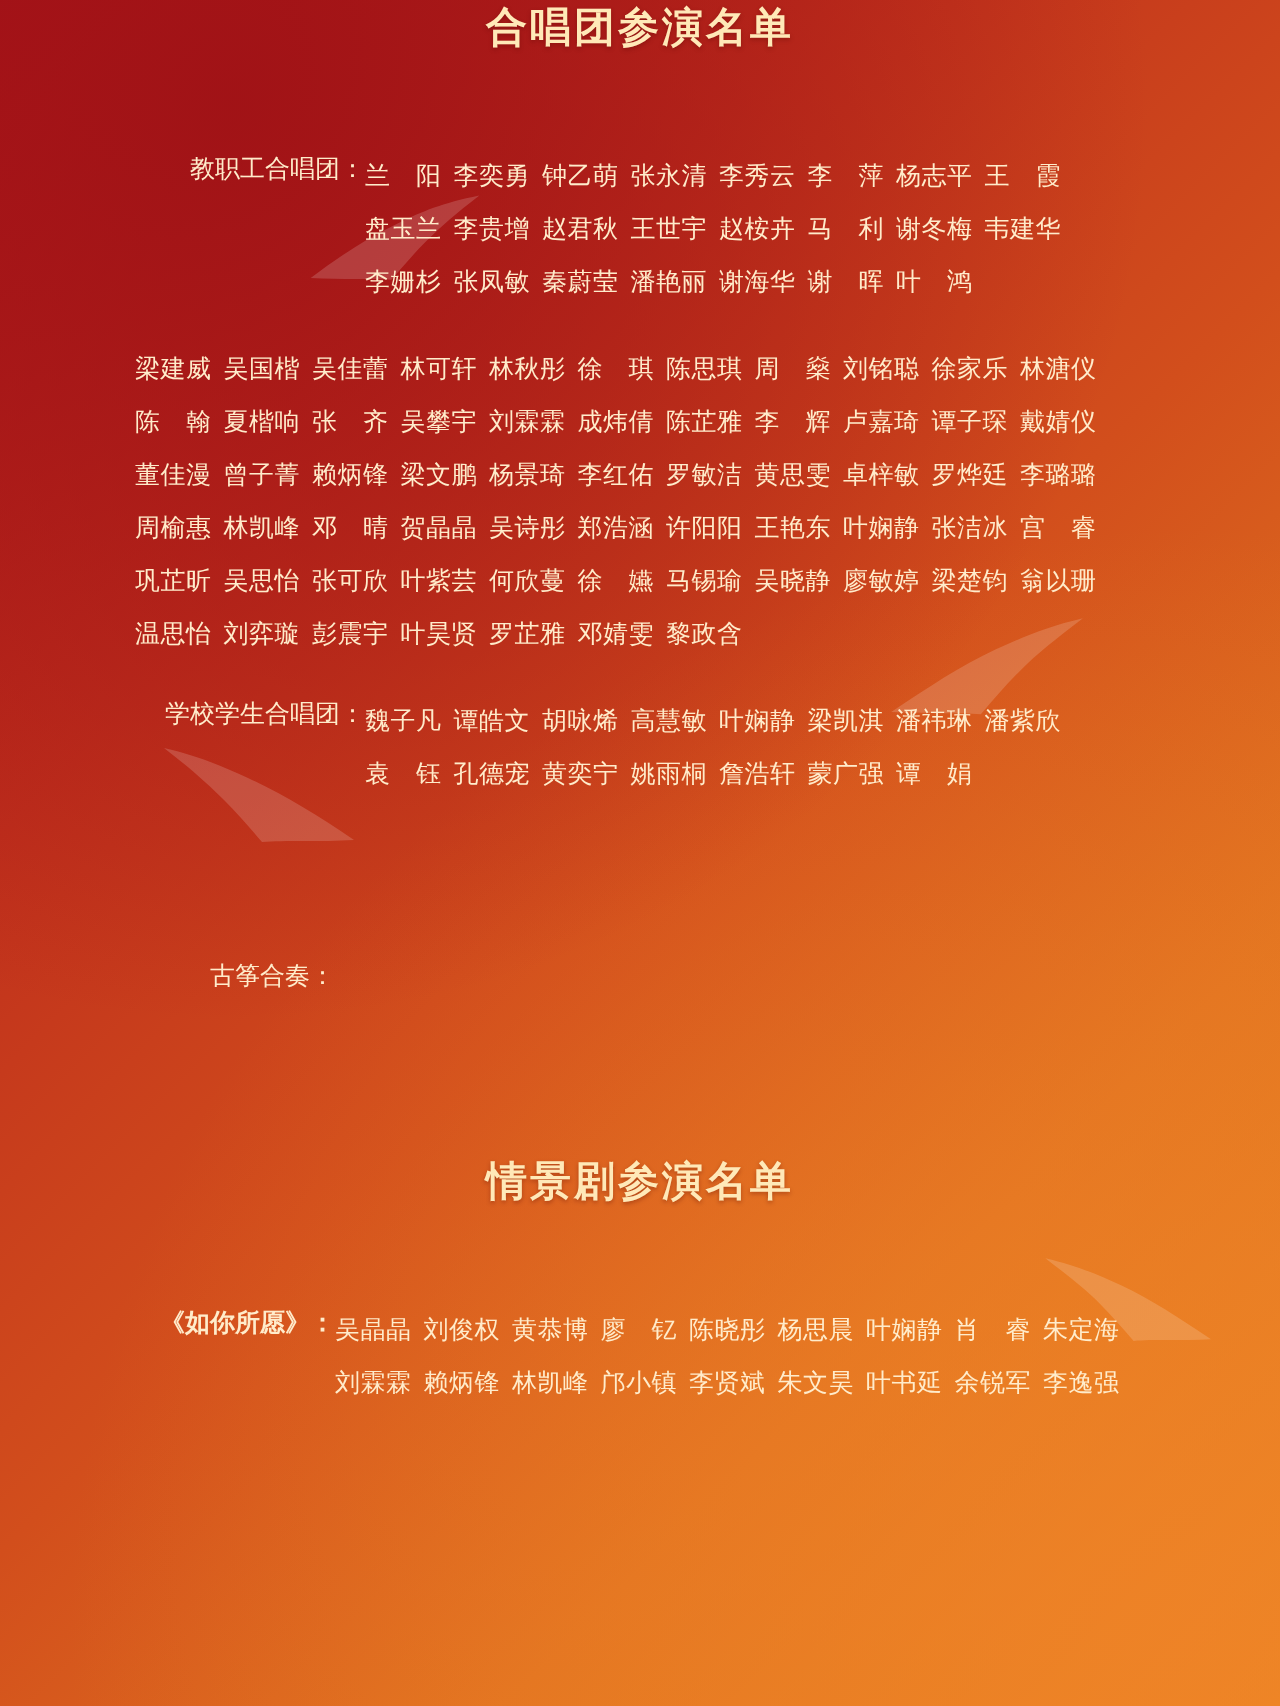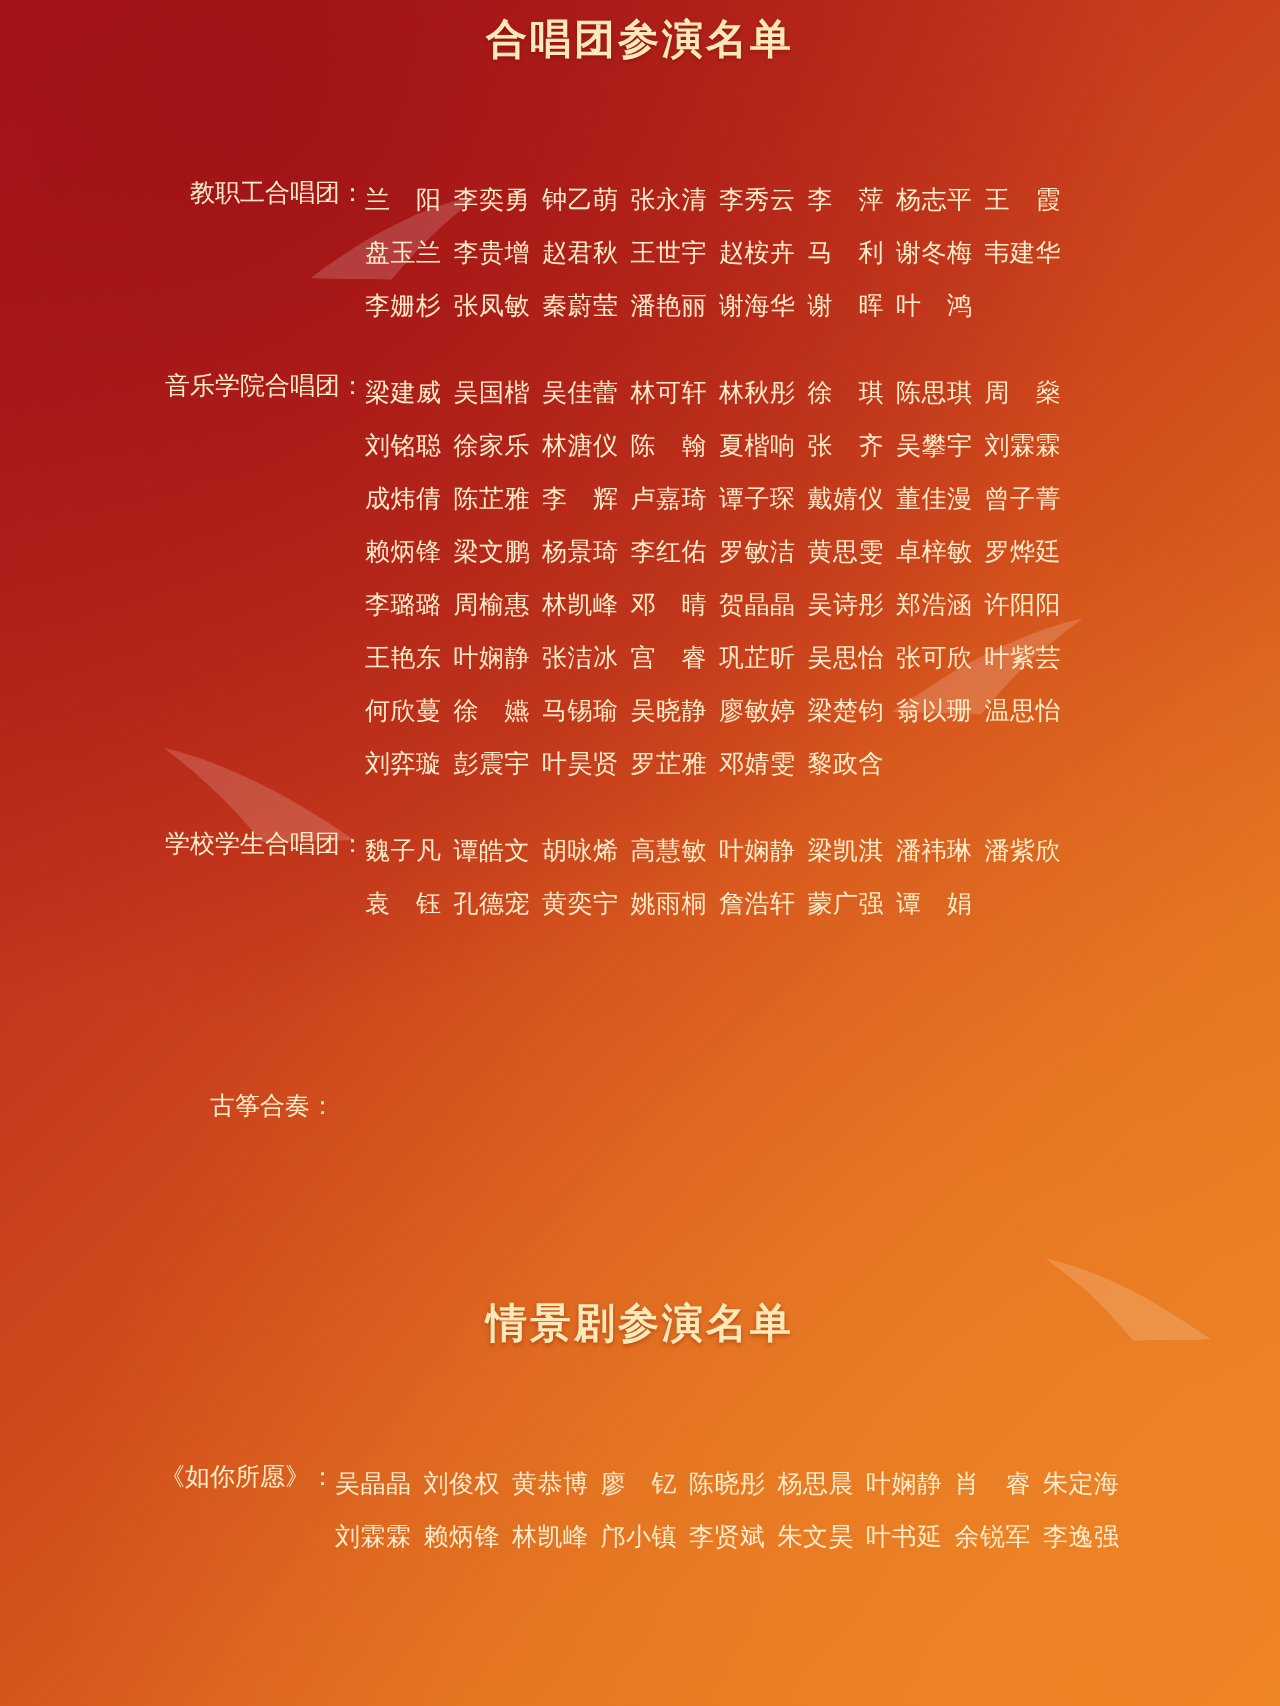--- a/index.html
+++ b/index.html
@@ -36,21 +36,21 @@
   .dove-3 { left: 880px; top: 610px; width: 210px; height: 125px; }
   .dove-4 { left: 1040px; top: 1250px; width: 180px; height: 110px; transform: scaleX(-1); }
 
   .content {
     position: relative;
     z-index: 2;
     width: 1280px;
   }
 
   h1.section-title {
-    margin: 12px;
+    margin: 0;
     text-align: center;
     color: #ffe9b8;
     font-weight: bold;
     font-size: 41px;
     letter-spacing: 3px;
     text-shadow: 0 2px 4px rgba(90,10,5,0.35);
     font-family: "DejaVu Serif", "Liberation Serif", serif;
   }
 
   .title-1 { margin-top: 140px; }
@@ -87,21 +87,21 @@
     letter-spacing: 0.5px;
   }
   .entry-names span.nm {
     display: inline-block;
     margin-right: 12px;
     white-space: pre;
   }
 
   .label-w1 { width: 230px; }
   .label-w2 { width: 200px; }
-  .label-w3 { width: 200px; }
+  .label-w3 { width: 200px; font-weight: bold; }
   .gap-md { height: 34px; }
   .gap-lg { height: 58px; }
   .gap-xl { height: 90px; }
   .gap-xxl { height: 120px; }
 </style>
 </head>
 <body>
 
 <div class="page">
 
@@ -134,21 +134,20 @@
 
     <div class="block">
       <div class="entry">
         <div class="entry-label label-w1">教职工合唱团：</div>
         <div class="entry-names"><span class="nm">兰　阳</span><span class="nm">李奕勇</span><span class="nm">钟乙萌</span><span class="nm">张永清</span><span class="nm">李秀云</span><span class="nm">李　萍</span><span class="nm">杨志平</span><span class="nm">王　霞</span><span class="nm">盘玉兰</span><span class="nm">李贵增</span><span class="nm">赵君秋</span><span class="nm">王世宇</span><span class="nm">赵桉卉</span><span class="nm">马　利</span><span class="nm">谢冬梅</span><span class="nm">韦建华</span><span class="nm">李姗杉</span><span class="nm">张凤敏</span><span class="nm">秦蔚莹</span><span class="nm">潘艳丽</span><span class="nm">谢海华</span><span class="nm">谢　晖</span><span class="nm">叶　鸿</span></div>
       </div>
 
       <div class="gap-md"></div>
 
       <div class="entry">
-        <div class="entry-label label-w1">音乐学院合唱团：</div>
         <div class="entry-names"><span class="nm">梁建威</span><span class="nm">吴国楷</span><span class="nm">吴佳蕾</span><span class="nm">林可轩</span><span class="nm">林秋彤</span><span class="nm">徐　琪</span><span class="nm">陈思琪</span><span class="nm">周　燊</span><span class="nm">刘铭聪</span><span class="nm">徐家乐</span><span class="nm">林溏仪</span><span class="nm">陈　翰</span><span class="nm">夏楷响</span><span class="nm">张　齐</span><span class="nm">吴攀宇</span><span class="nm">刘霖霖</span><span class="nm">成炜倩</span><span class="nm">陈芷雅</span><span class="nm">李　辉</span><span class="nm">卢嘉琦</span><span class="nm">谭子琛</span><span class="nm">戴婧仪</span><span class="nm">董佳漫</span><span class="nm">曾子菁</span><span class="nm">赖炳锋</span><span class="nm">梁文鹏</span><span class="nm">杨景琦</span><span class="nm">李红佑</span><span class="nm">罗敏洁</span><span class="nm">黄思雯</span><span class="nm">卓梓敏</span><span class="nm">罗烨廷</span><span class="nm">李璐璐</span><span class="nm">周榆惠</span><span class="nm">林凯峰</span><span class="nm">邓　晴</span><span class="nm">贺晶晶</span><span class="nm">吴诗彤</span><span class="nm">郑浩涵</span><span class="nm">许阳阳</span><span class="nm">王艳东</span><span class="nm">叶娴静</span><span class="nm">张洁冰</span><span class="nm">宫　睿</span><span class="nm">巩芷昕</span><span class="nm">吴思怡</span><span class="nm">张可欣</span><span class="nm">叶紫芸</span><span class="nm">何欣蔓</span><span class="nm">徐　嬿</span><span class="nm">马锡瑜</span><span class="nm">吴晓静</span><span class="nm">廖敏婷</span><span class="nm">梁楚钧</span><span class="nm">翁以珊</span><span class="nm">温思怡</span><span class="nm">刘弈璇</span><span class="nm">彭震宇</span><span class="nm">叶昊贤</span><span class="nm">罗芷雅</span><span class="nm">邓婧雯</span><span class="nm">黎政含</span></div>
       </div>
 
       <div class="gap-md"></div>
 
       <div class="entry">
         <div class="entry-label label-w1">学校学生合唱团：</div>
         <div class="entry-names"><span class="nm">魏子凡</span><span class="nm">谭皓文</span><span class="nm">胡咏烯</span><span class="nm">高慧敏</span><span class="nm">叶娴静</span><span class="nm">梁凯淇</span><span class="nm">潘祎琳</span><span class="nm">潘紫欣</span><span class="nm">袁　钰</span><span class="nm">孔德宠</span><span class="nm">黄奕宁</span><span class="nm">姚雨桐</span><span class="nm">詹浩轩</span><span class="nm">蒙广强</span><span class="nm">谭　娟</span></div>
       </div>
     </div>

